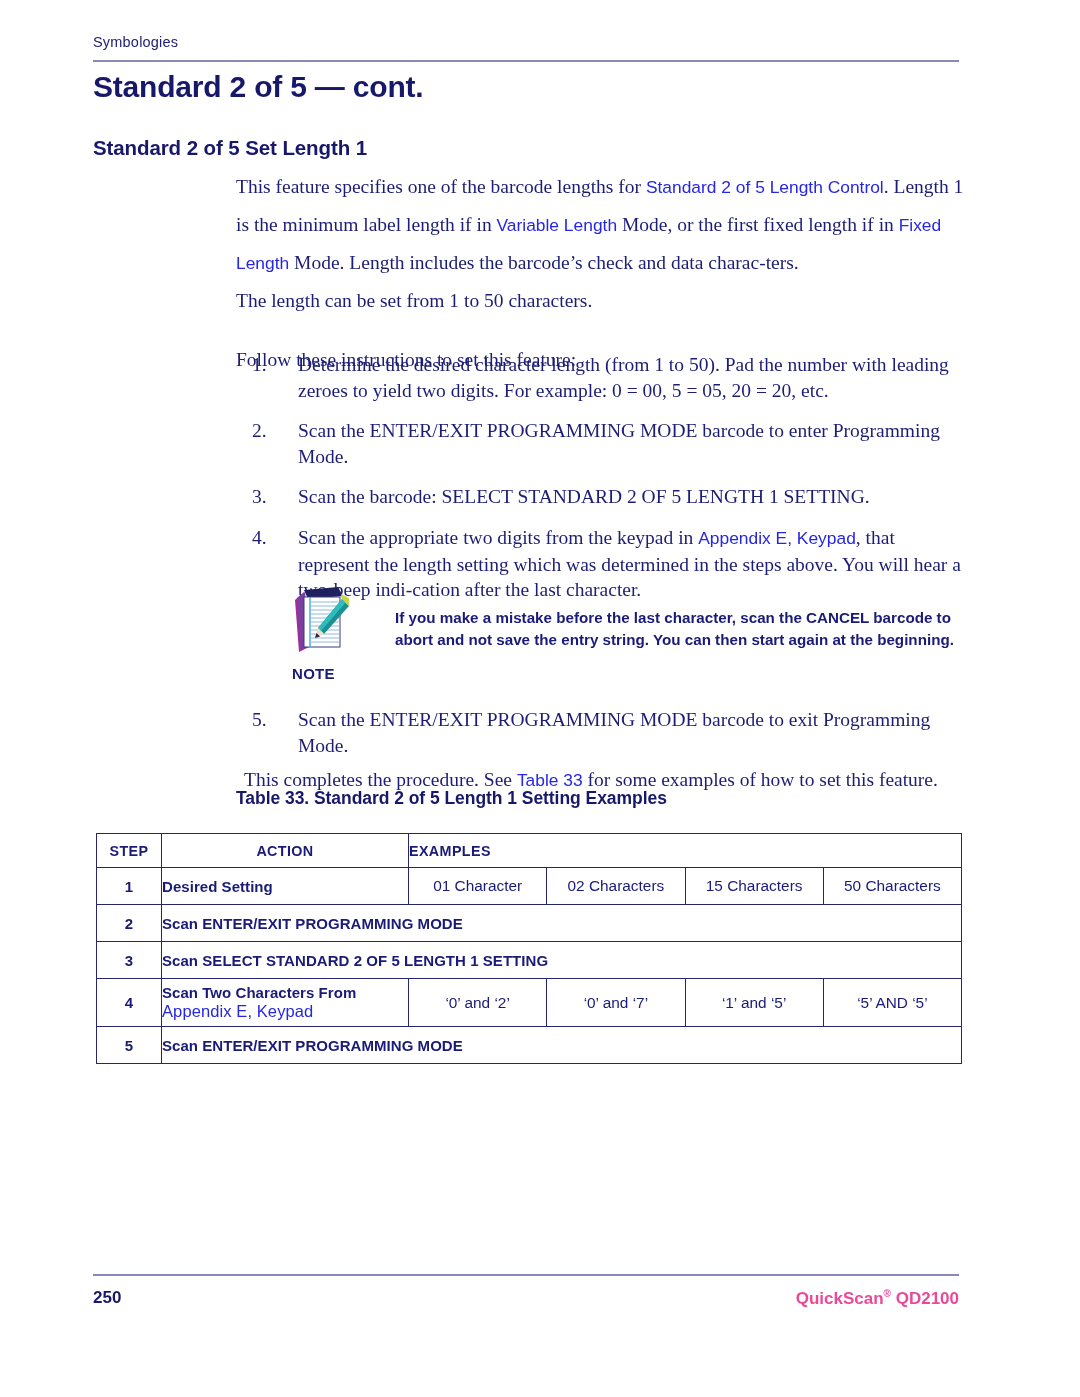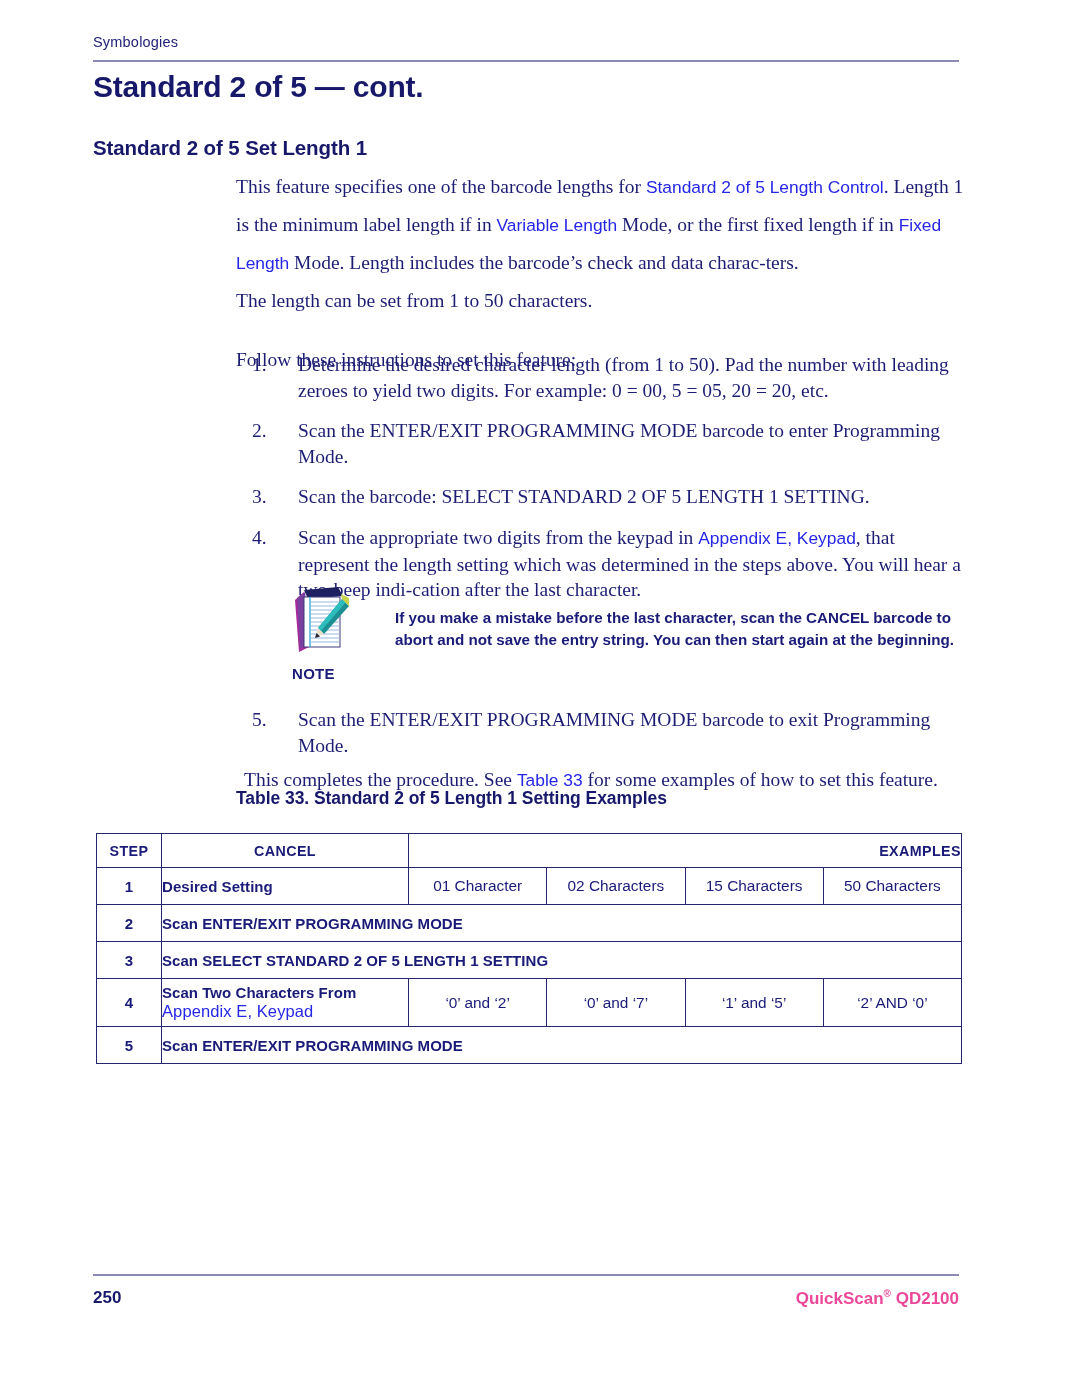--- a/index.html
+++ b/index.html
@@ -207,21 +207,21 @@
   .c-ex1    { width: 135px; text-align: center; }
   .c-ex2    { width: 135px; text-align: center; }
   .c-ex3    { width: 135px; text-align: center; }
   .c-ex4    { width: 151px; text-align: center; }
 
   .hdr-cell {
     font-weight: bold;
     font-size: 14.3px;
     letter-spacing: 0.4px;
     height: 33px;
-    text-align: right;
+    text-align: left;
   }
   .hdr-step { text-align: center; }
   .hdr-action { text-align: center; }
 
   .step-num {
     font-weight: bold;
     font-size: 15px;
     text-align: center;
   }
   .act-cell {
@@ -362,21 +362,21 @@
 
   <div class="after-table-para"><span>This completes the procedure. See </span><span class="lnk">Table 33</span><span> for some examples of how to set this feature.</span></div>
 
   <div class="table-caption">Table 33. Standard 2 of 5 Length 1 Setting Examples</div>
 
   <div class="tbl-wrap">
     <table class="examples">
       <tbody>
           <tr>
         <td class="c-step hdr-cell hdr-step">STEP</td>
-        <td class="c-action hdr-cell hdr-action">CANCEL</td>
+        <td class="c-action hdr-cell hdr-action">ACTION</td>
         <td class="hdr-cell" colspan="4">EXAMPLES</td>
       </tr>
       <tr class="row-h">
         <td class="c-step step-num">1</td>
         <td class="c-action act-cell">Desired Setting</td>
         <td class="c-ex1 ex-cell">01 Character</td>
         <td class="c-ex2 ex-cell">02 Characters</td>
         <td class="c-ex3 ex-cell">15 Characters</td>
         <td class="c-ex4 ex-cell">50 Characters</td>
       </tr>
@@ -390,21 +390,21 @@
       </tr>
       <tr class="row-h-tall">
         <td class="c-step step-num">4</td>
         <td class="c-action act-cell">
           <span>Scan Two Characters From</span>
           <span class="sub-link">Appendix E, Keypad</span>
         </td>
         <td class="c-ex1 ex-cell">‘0’ and ‘2’</td>
         <td class="c-ex2 ex-cell">‘0’ and ‘7’</td>
         <td class="c-ex3 ex-cell">‘1’ and ‘5’</td>
-        <td class="c-ex4 ex-cell">‘2’ AND ‘0’</td>
+        <td class="c-ex4 ex-cell">‘5’ AND ‘5’</td>
       </tr>
       <tr class="row-h">
         <td class="c-step step-num">5</td>
         <td class="act-cell" colspan="5">Scan ENTER/EXIT PROGRAMMING MODE</td>
       </tr>
     </tbody>
       </table>
   </div>
 
   <div class="foot-rule"></div>

